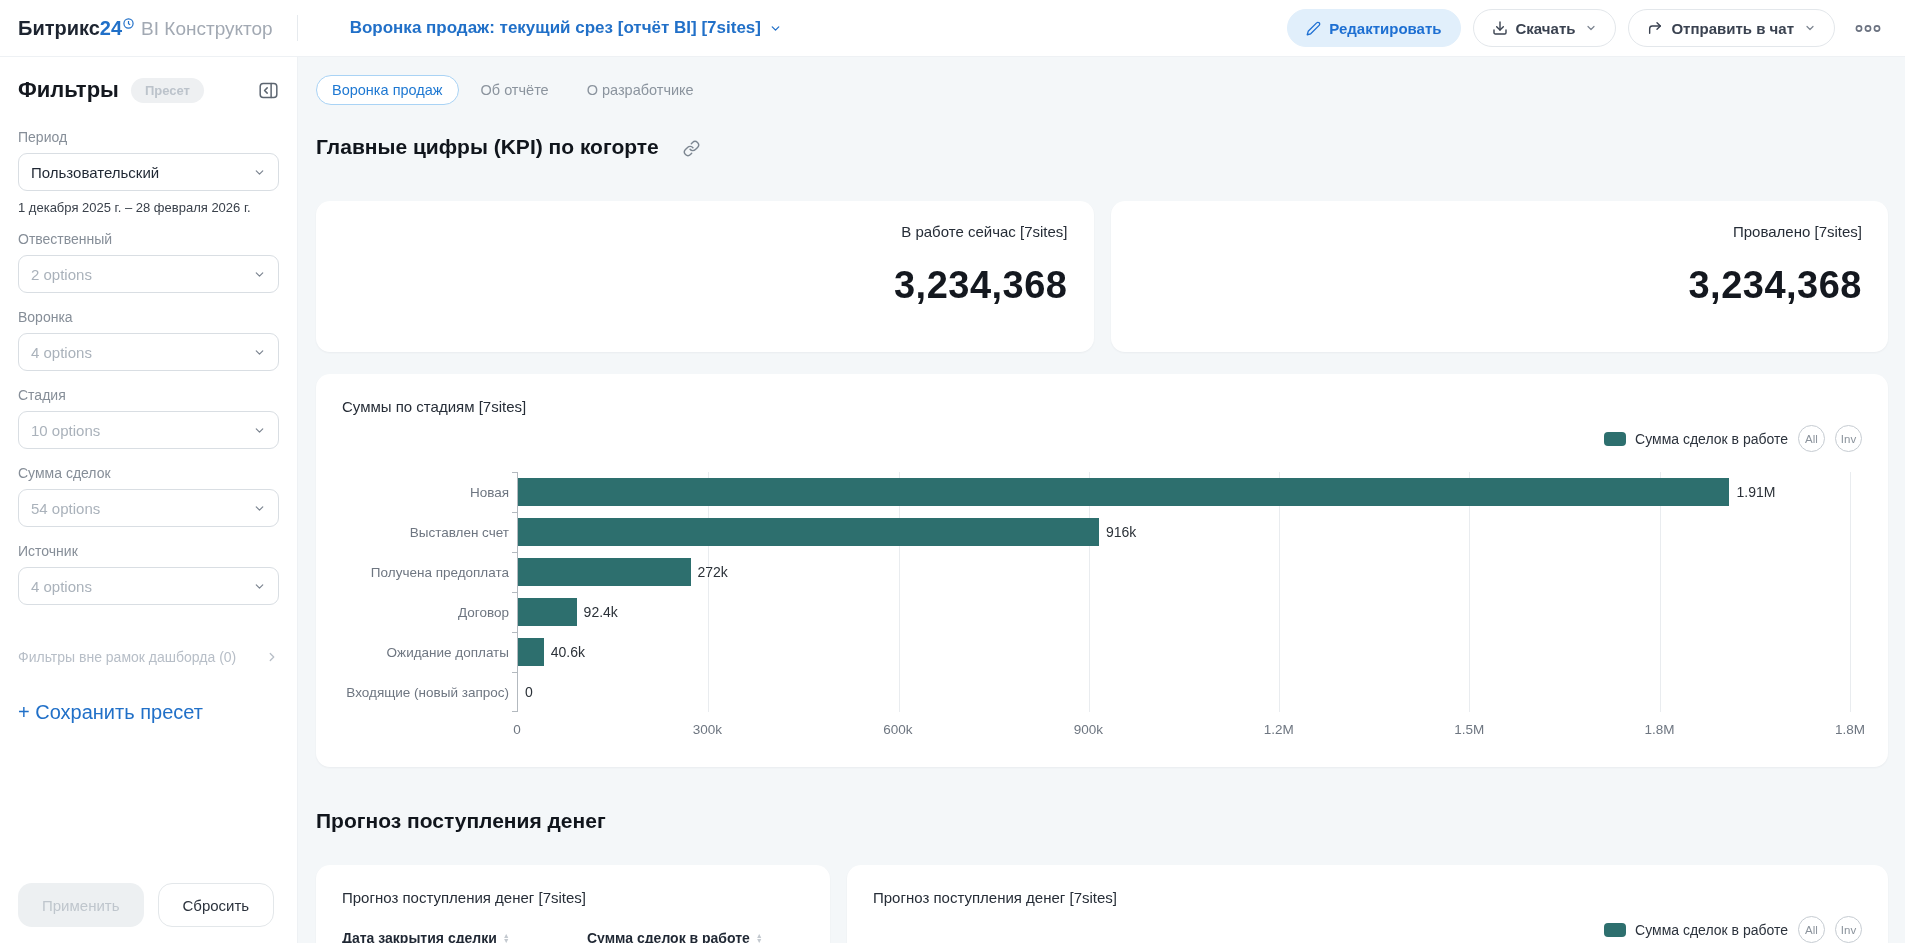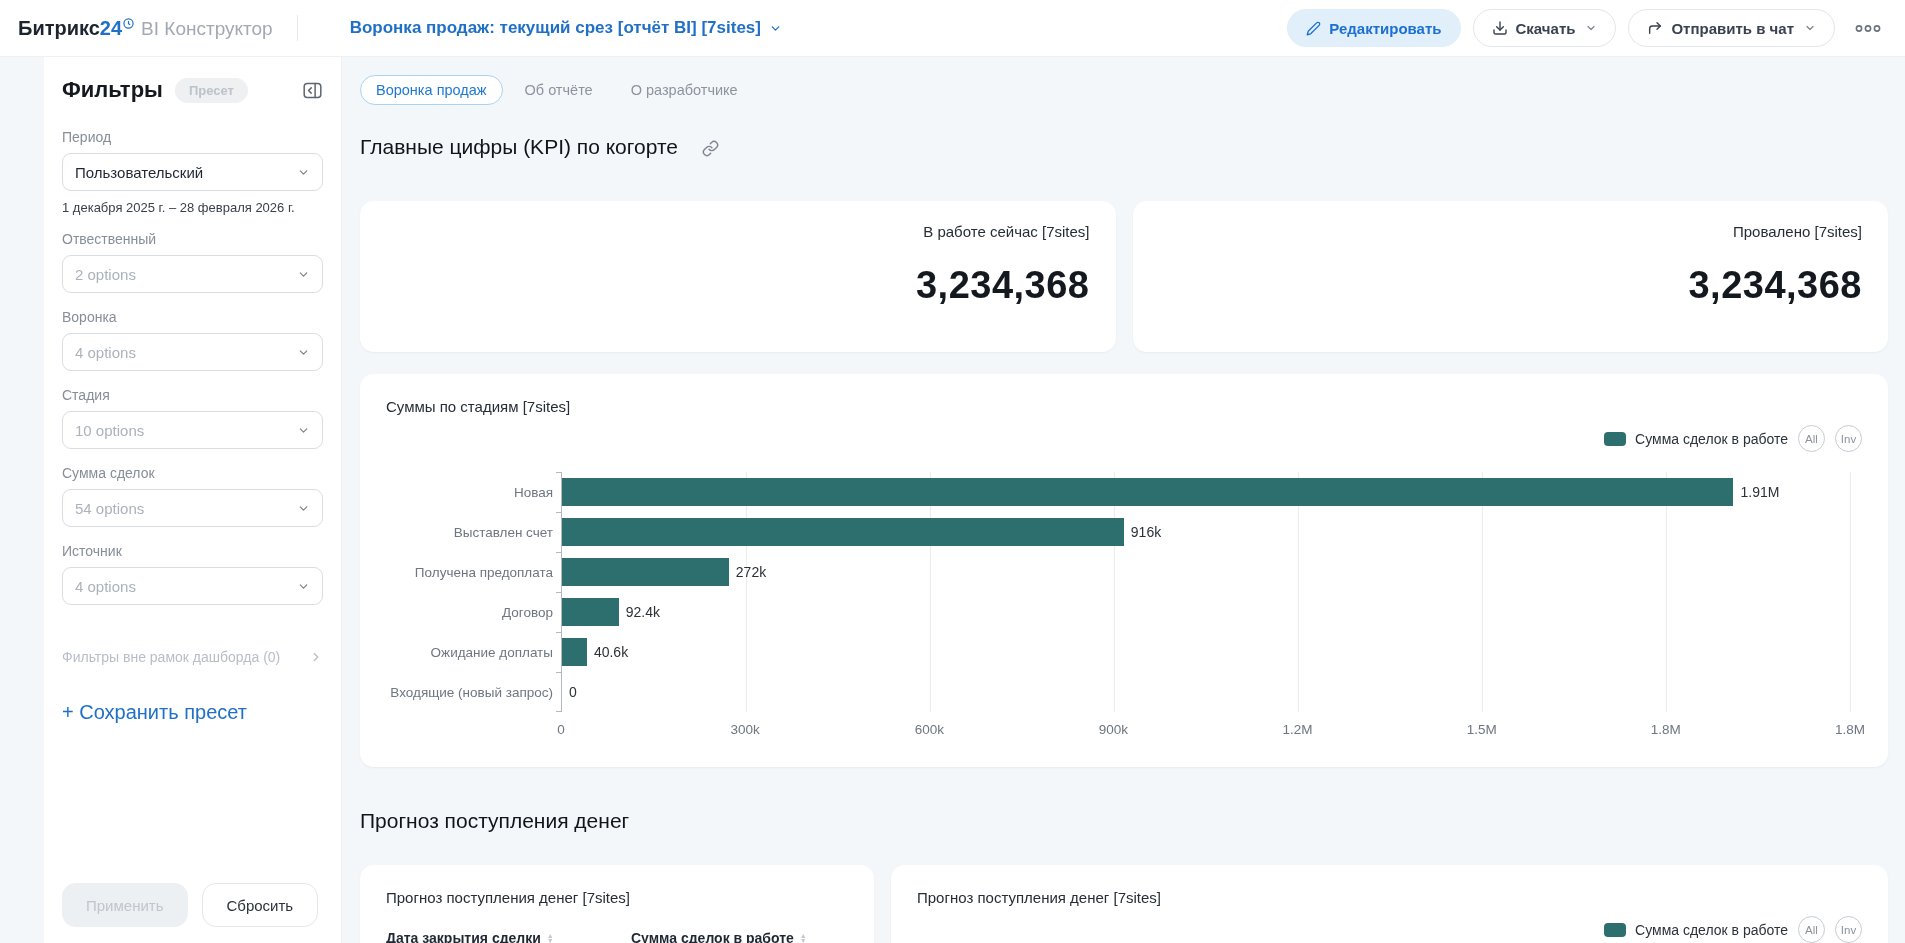--- a/index.html
+++ b/index.html
@@ -31,21 +31,21 @@
     padding:0 18px; border-radius:19px; font-size:15px; font-weight:600;
     cursor:pointer; border:1px solid transparent; background:#fff; color:#3a4250;
     white-space:nowrap;
   }
   .btn.primary-light { background:#e1effb; color:#1d6fd2; border-color:#e1effb; }
   .btn.outline { border-color:#e3e7eb; }
   .btn .chev { margin-left:2px; }
   .more-dots { margin-left:6px; cursor:pointer; padding:6px 2px; }
 
   
-  .page { display:flex; height:886px;padding-left:44px; }
+  .page { display:flex; height:886px; }
 
   
   .sidebar {
     width:298px; min-width:298px; background:#ffffff;
     border-right:1px solid #eef1f4; display:flex; flex-direction:column;
     padding:20px 18px 16px 18px;
   }
   .sidebar-head { display:flex; align-items:center; margin-bottom:26px; }
   .sidebar-title { font-size:22px; font-weight:700; color:#14181f; }
   .preset-badge {
@@ -81,21 +81,21 @@
 
   
   .main { flex:1; padding:18px 17px 0 18px; overflow:hidden; }
   .tabs { display:flex; align-items:center; gap:6px; }
   .tab {
     font-size:14.5px; padding:6px 15px; border-radius:16px; cursor:pointer;
     color:#8b949e; border:1px solid transparent; white-space:nowrap;
   }
   .tab.active { color:#1e78d2; background:#fff; border-color:#a9d3f5; font-weight:400; }
   .section-heading {
-    margin-top:28px; font-size:21px; font-weight:400; color:#10151c;
+    margin-top:28px; font-size:21px; font-weight:700; color:#10151c;
     display:flex; align-items:center; gap:24px; line-height:28px;
   }
   .link-icon { color:#7c8691; position:relative; top:1px; }
 
   .kpi-row { margin-top:40px; display:flex; gap:17px; }
   .card {
     background:#fff; border-radius:14px; box-shadow:0 1px 2px rgba(30,40,60,0.05);
   }
   .kpi-card { flex:1; height:151px; padding:22px 26px;text-align:right; }
   .kpi-label { font-size:15px; color:#262d37; }

